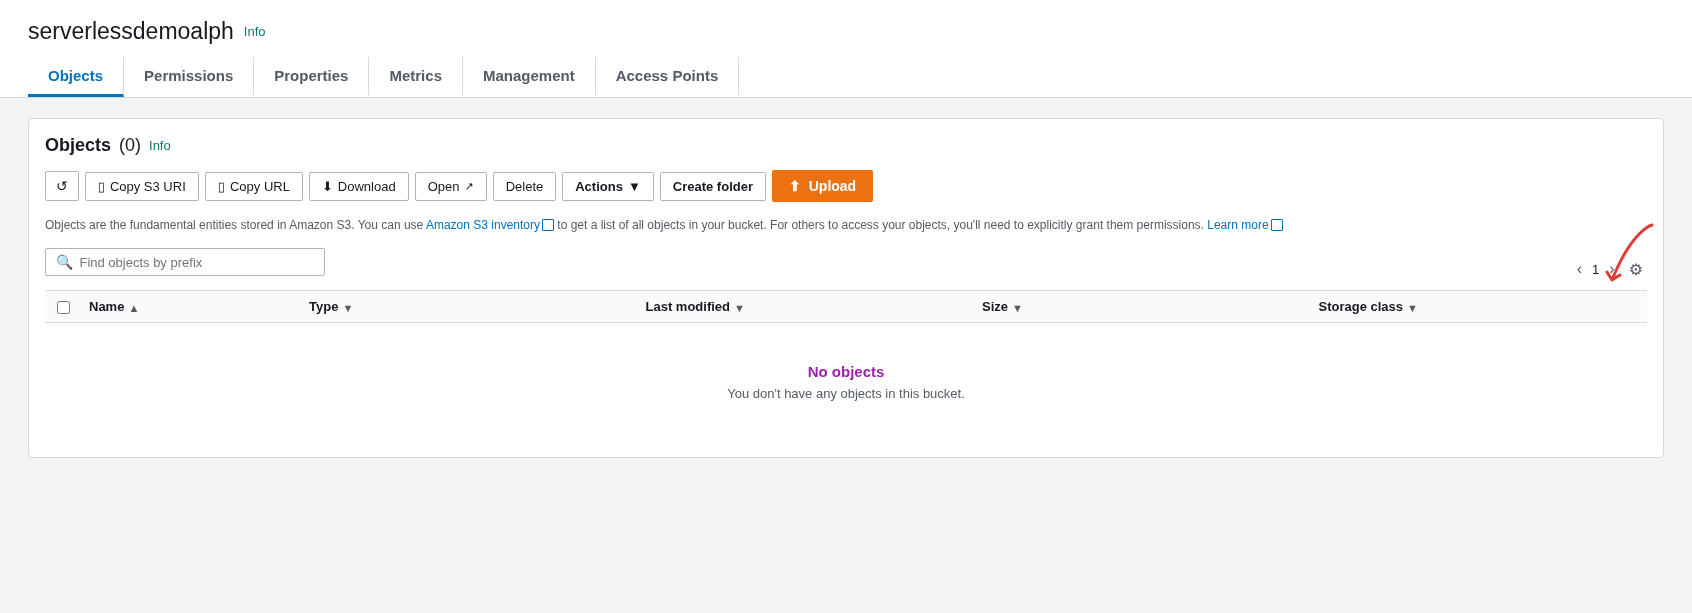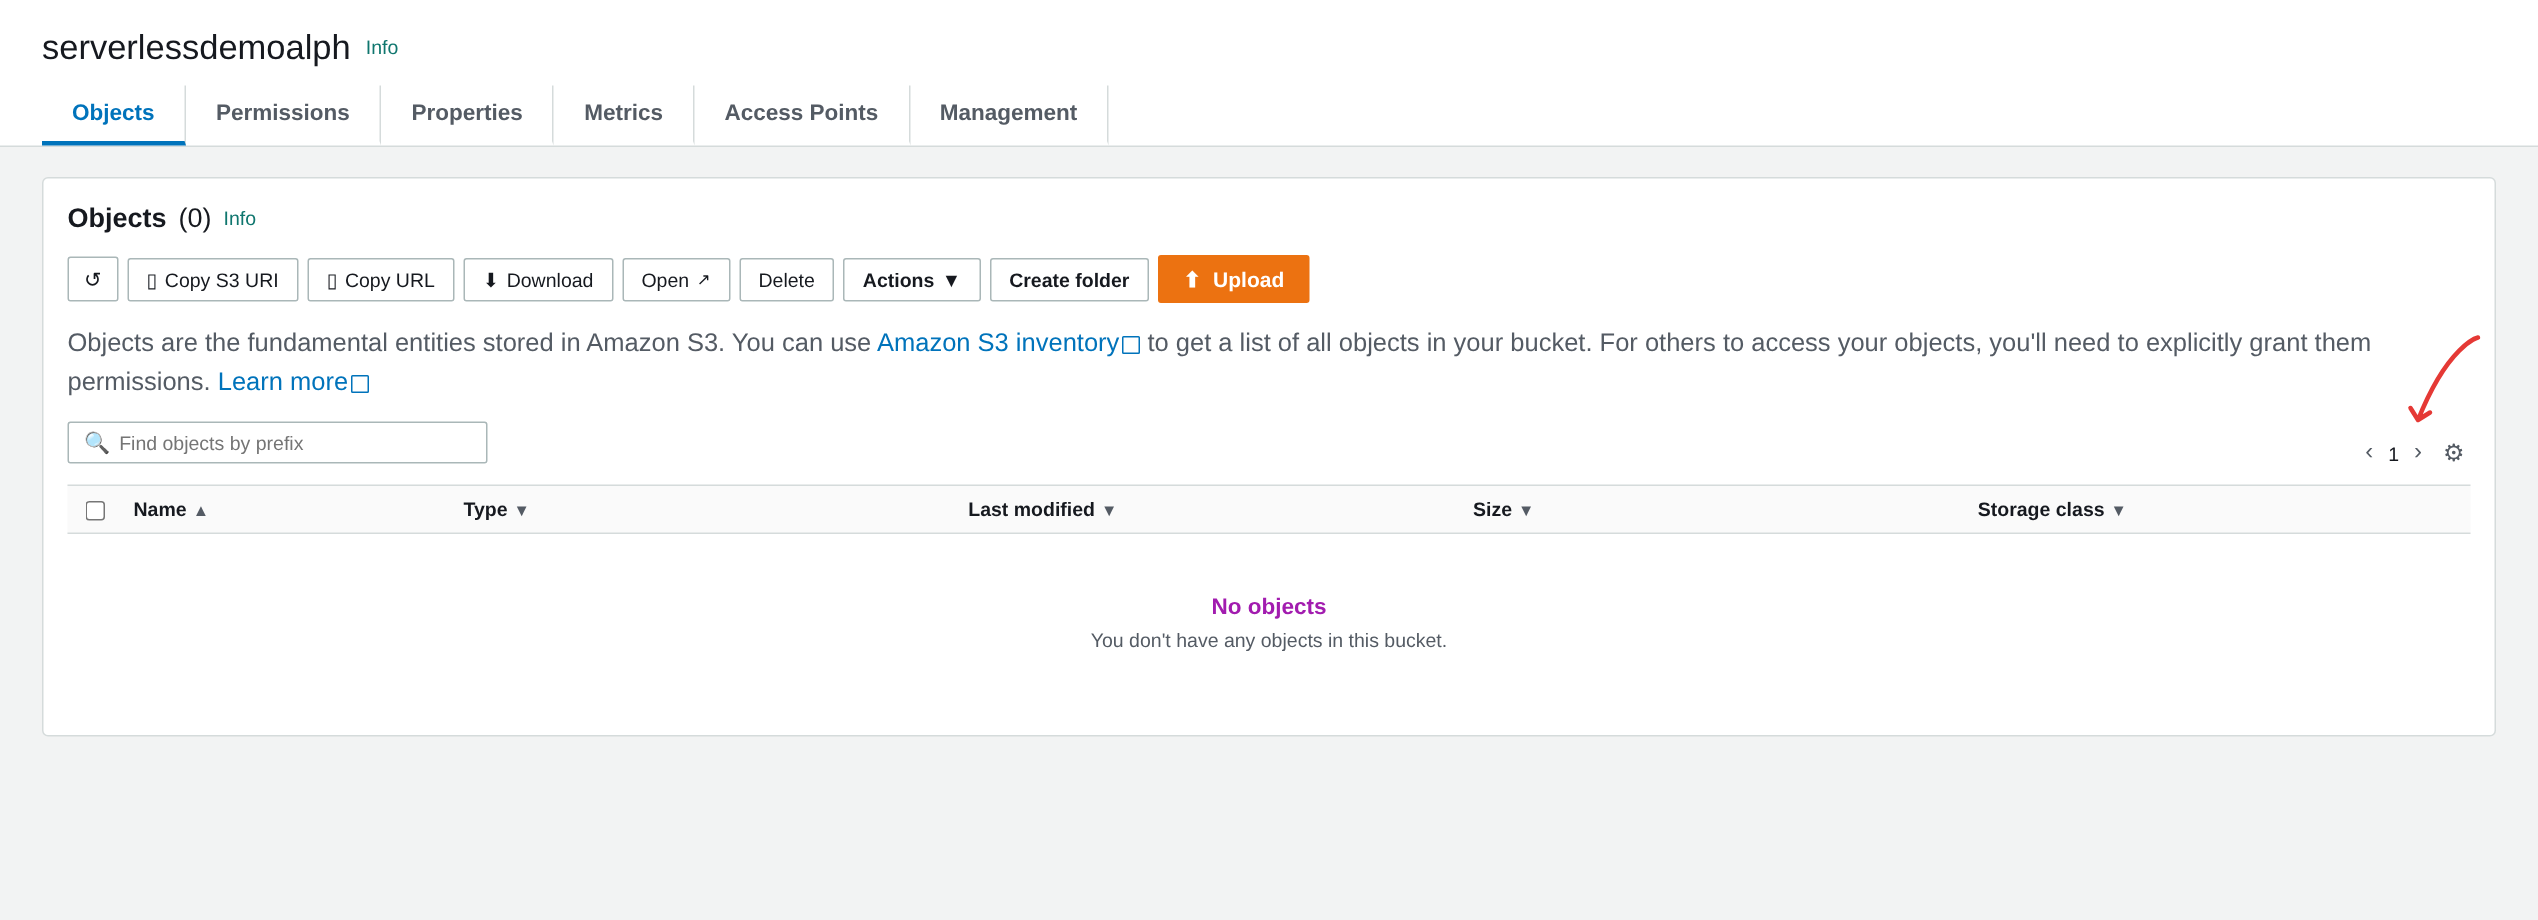--- a/index.html
+++ b/index.html
@@ -109,21 +109,21 @@
       font-size: 14px;
       padding: 7px 16px;
     }
     .btn-actions {
       font-weight: 700;
     }
     .btn-create-folder {
       font-weight: 700;
     }
     .description-text {
-      font-size: 17px;
+      font-size: 12px;
       color: #545b64;
       line-height: 1.5;
       margin-bottom: 14px;
     }
     .description-text a {
       color: #0073bb;
       cursor: pointer;
     }
     .search-bar {
       display: flex;
@@ -249,24 +249,24 @@
       <div class="tab">
         <span>Permissions</span>
       </div>
       <div class="tab">
         <span>Properties</span>
       </div>
       <div class="tab">
         <span>Metrics</span>
       </div>
       <div class="tab">
+        <span>Management</span>
+      </div>
+      <div class="tab">
         <span>Access Points</span>
-      </div>
-      <div class="tab">
-        <span>Management</span>
       </div>
     </div>
   </div>
 
   <div class="content-area">
     <div class="objects-panel">
 
       <div class="panel-header">
         <span class="panel-title">Objects</span>
         <span class="count-badge">(0)</span>

